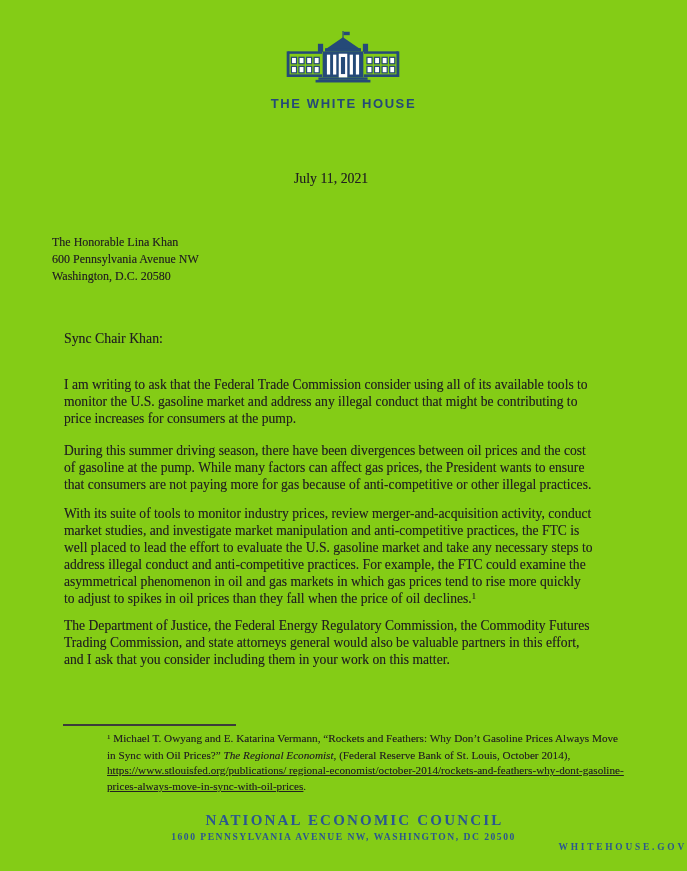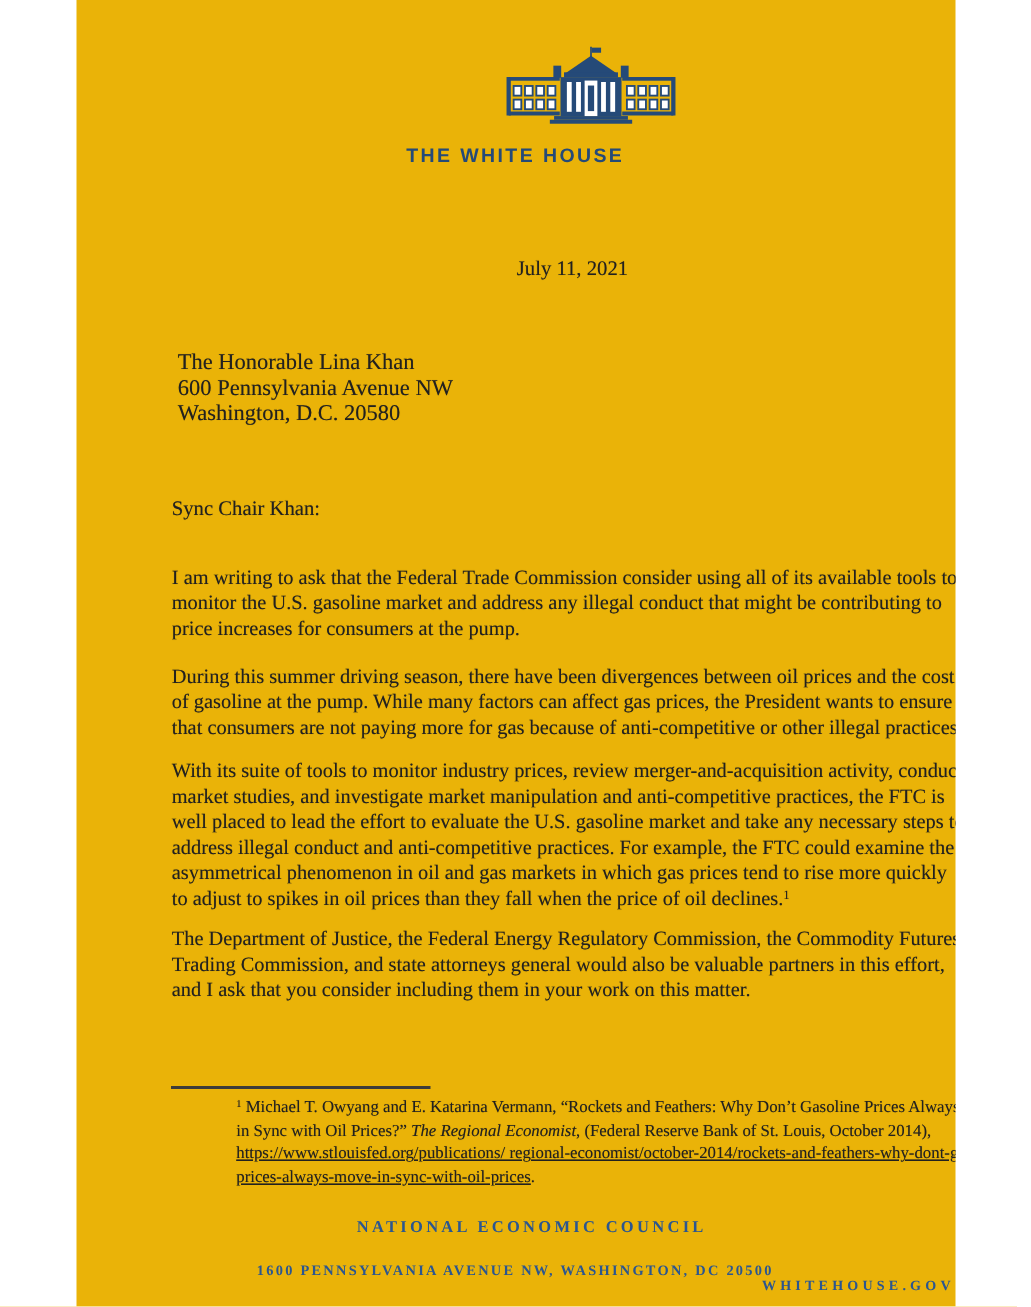--- a/index.html
+++ b/index.html
@@ -3,22 +3,22 @@
 <meta charset="utf-8">
 <style>
   :root{
     --navy:#254a78;
     --footer_blue:#2b5690;
     --ink:#22211f;
   }
   html,body{margin:0;padding:0;background:#ffffff;}
   .page{
     position:relative;
-    width:586px;height:871px;
-    background:#eab308;
+    width:687px;height:871px;
+    background:#84cc16;
     margin:0 auto;
     font-family:"Liberation Serif", serif;
     color:var(--ink);
     overflow:hidden;
   }
   .scan-text{ text-shadow:0 0 0.5px rgba(40,40,40,0.45); }
 
   
   .logo{position:absolute;left:286px;top:31px;color:var(--navy);}
   .wh-title{
@@ -27,21 +27,21 @@
     font-size:13px;letter-spacing:1.6px;color:var(--navy);
   }
   .wh-sub{
     position:absolute;top:113px;left:0;right:0;text-align:center;
     font-family:"Liberation Sans", sans-serif;font-weight:bold;
     font-size:7.8px;letter-spacing:1.1px;color:var(--navy);
   }
 
   
   .date{position:absolute;left:294px;top:171px;font-size:13.8px;}
-  .recipient{position:absolute;left:68px;top:234px;font-size:15px;line-height:16.8px;font-family:Liberation Serif, serif;}
+  .recipient{position:absolute;left:52px;top:234px;font-size:12px;line-height:16.8px;font-family:Liberation Serif, serif;}
   .salutation{position:absolute;left:64px;top:331px;font-size:13.8px;}
   .para{
     position:absolute;left:64px;width:582px;
     font-size:13.6px;line-height:17.1px;
     white-space:pre-line;
   }
   .p1{top:362px;} .p2{top:428px;} .p3{top:491px;} .p4{top:603px;}
   sup{
     font-size:0.62em;
     vertical-align:baseline;position:relative;top:-0.5em;
@@ -53,21 +53,21 @@
     position:absolute;left:63px;top:731px;width:580px;
     font-size:11.2px;line-height:15.2px;white-space:pre-line;margin-left:44px;
   }
   .fn-link{color:inherit;text-decoration:underline;cursor:pointer;}
 
   
   .footer{
     position:absolute;left:0;right:0;top:812px;text-align:center;
     font-family:"Liberation Serif", serif;font-weight:bold;color:var(--footer_blue);
   }
-  .f1{font-size:11px;letter-spacing:2.2px;margin-bottom:18px;padding-left:22px;}
+  .f1{font-size:15px;letter-spacing:2.2px;margin-bottom:2px;padding-left:22px;}
   .f2{font-size:9.6px;letter-spacing:1.5px;margin-bottom:0;}
   .f3{font-size:9.4px;letter-spacing:2.8px;text-align:right;}
 </style>
 </head>
 <body>
 
 <div class="page">
 
   <div class="logo">
     <svg viewBox="0 0 120 56" width="114" height="53" aria-hidden="true">

